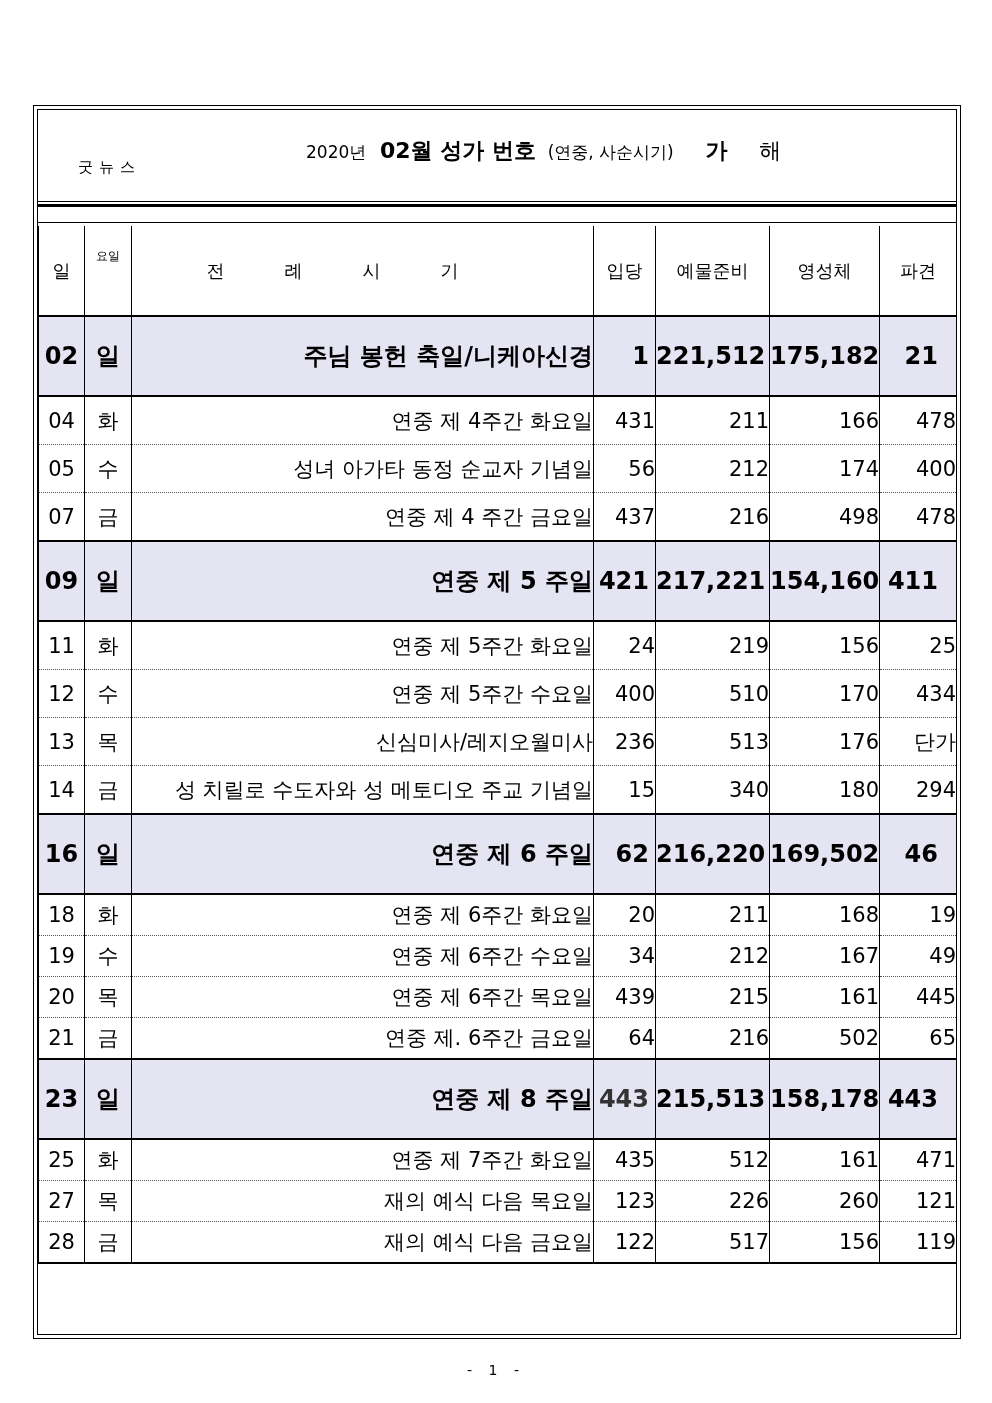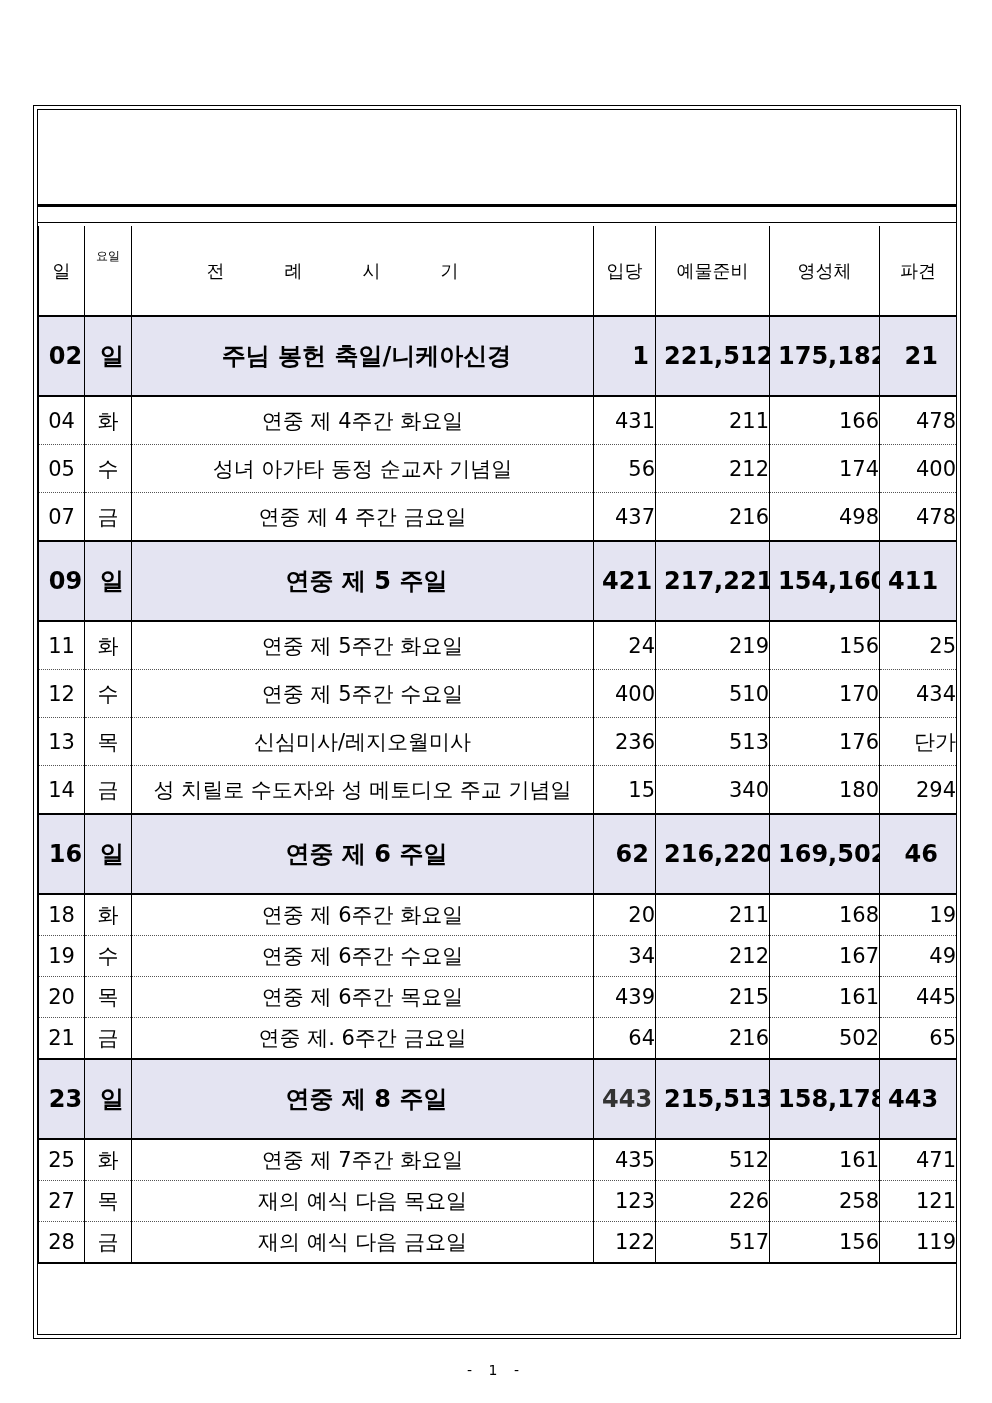--- a/index.html
+++ b/index.html
@@ -17,41 +17,51 @@
   .title .ga { font-size:22px; font-weight:bold; margin-left:26px; }
   .title .hae { font-size:22px; margin-left:26px; }
 
   table.sched { position:absolute; left:0; top:116px; width:918px; border-collapse:collapse; table-layout:fixed; }
   table.sched td, table.sched th { border-left:1px solid #000; border-right:1px solid #000; padding:0; font-weight:normal; overflow:hidden; white-space:nowrap; }
   col.c-day { width:46px; } col.c-wd { width:47px; } col.c-name { width:462px; }
   col.c-ip { width:62px; } col.c-ye { width:114px; } col.c-yeong { width:110px; } col.c-pa { width:77px; }
   tr.hdr td { height:67px; border-bottom:2px solid #000; font-size:18px; text-align:center; }
   tr.hdr td.wd { font-size:12px; vertical-align:top; padding-top:22px; }
   tr.hdr td.name { letter-spacing:60px; }
-  tr.sun td { background:#e4e4f2; height:78px; font-size:24px; font-weight:bold; border-top:2px solid #000; border-bottom:2px solid #000;padding-left:8px; }
+  tr.sun td { background:#e4e4f2; height:78px; font-size:24px; font-weight:bold; border-top:2px solid #000; border-bottom:2px solid #000; }
   tr.wk td { height:47px; font-size:21px; border-bottom:1px dotted #555; }
   tr.wk.short td { height:40px; }
   tr.wk.last td { border-bottom:2px solid #000; }
   tr.bold td { font-weight:bold; }
   td.c { text-align:center; }
-  td.l { text-align:center; padding-left:12px; }
+  td.l { text-align:right; padding-left:12px; }
   td.num-ip { text-align:right; padding-right:10px; }
   td.num-ye { text-align:right; padding-right:22px; }
   td.num-yg { text-align:right; padding-right:30px; }
   td.num-pa { text-align:right; padding-right:16px; }
   tr.sun td.num-ip, tr.sun td.num-ye, tr.sun td.num-yg { padding-right:6px; }
   tr.sun td.num-pa { padding-right:18px; }
   .gray { color:#333333; }
   .pagenum { position:absolute; left:0; right:0; top:1362px; text-align:center; font-size:14px; letter-spacing:6px; }
 </style>
 </head>
 <body>
 
 <div class="frame">
   <div class="inner">
+    <div class="titlebox">
+      <span class="org">굿뉴스</span>
+      <div class="title">
+        <span class="yr">2020년</span>
+        <span class="main">02월 성가 번호</span>
+        <span class="sub">(연중, 사순시기)</span>
+        <span class="ga">가</span>
+        <span class="hae">해</span>
+      </div>
+    </div>
     <div class="thickline"></div>
     <div class="gapline"></div>
 
     <table class="sched">
       <colgroup>
         <col class="c-day">
           <col class="c-wd">
           <col class="c-name">
           <col class="c-ip">
           <col class="c-ye">
@@ -211,21 +221,21 @@
             <td class="num-ye">512</td>
             <td class="num-yg">161</td>
             <td class="num-pa">471</td>
           </tr>
           <tr class="wk short">
             <td class="c">27</td>
             <td class="c">목</td>
             <td class="l">재의 예식   다음 목요일</td>
             <td class="num-ip">123</td>
             <td class="num-ye">226</td>
-            <td class="num-yg">258</td>
+            <td class="num-yg">260</td>
             <td class="num-pa">121</td>
           </tr>
           <tr class="wk last short">
             <td class="c">28</td>
             <td class="c">금</td>
             <td class="l">재의 예식   다음 금요일</td>
             <td class="num-ip">122</td>
             <td class="num-ye">517</td>
             <td class="num-yg">156</td>
             <td class="num-pa">119</td>

